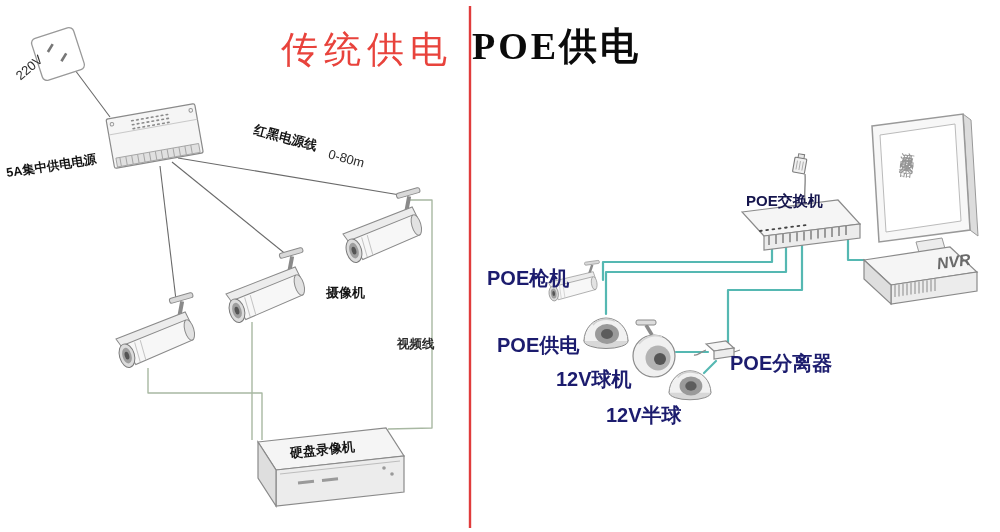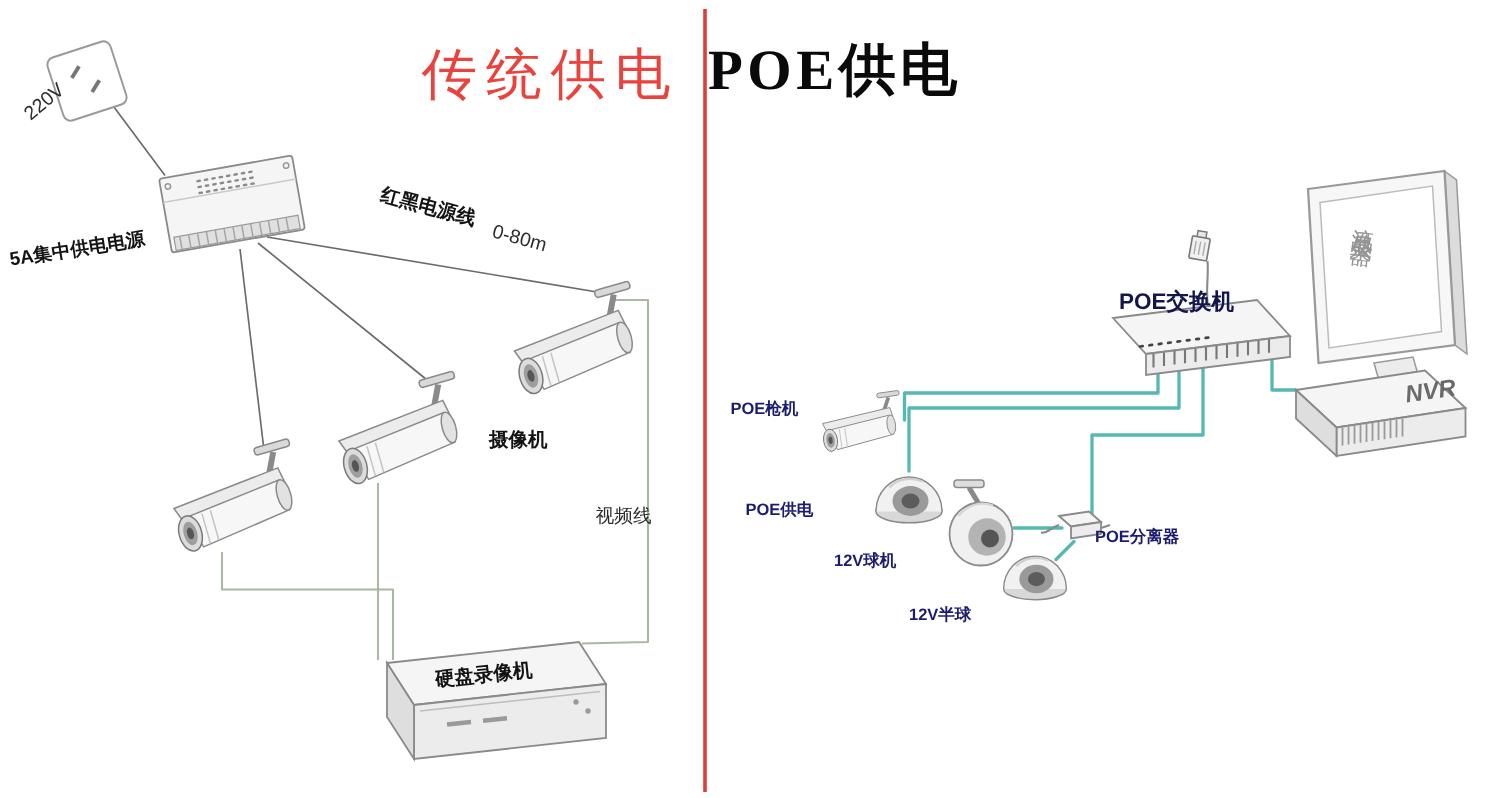--- a/index.html
+++ b/index.html
@@ -4,21 +4,21 @@
 <style>
   html,body{margin:0;padding:0;background:#fff;}
   #stage{position:relative;width:1000px;height:532px;background:#fff;overflow:hidden;
          font-family:"Liberation Sans",sans-serif;}
   #stage svg{position:absolute;left:0;top:0;}
   .lbl{position:absolute;white-space:nowrap;color:#1a1a1a;}
   .title-left{font-family:"Liberation Serif",serif;font-size:37px;letter-spacing:6px;
               color:var(--title-traditional,#e8433c);font-weight:500;}
   .title-right{font-family:"Liberation Serif",serif;font-size:38px;letter-spacing:3px;
               color:var(--title-poe,#0a0a0a);font-weight:600;}
-  .navy{color:var(--label-navy,#1c1c6e);font-weight:bold;font-size:11px;}
+  .navy{color:var(--label-navy,#1c1c6e);font-weight:bold;font-size:20px;}
   .small-black{font-size:13px;font-weight:bold;color:#141414;}
   .plain{font-size:12.5px;color:#2b2b2b;}
   .divider-line{stroke:var(--divider,#e03c3c);stroke-width:2.4;}
   .power-line{stroke:#6a6a6a;stroke-width:1.1;fill:none;}
   .video-line{stroke:var(--video-cable,#a8b8a2);stroke-width:1.4;fill:none;stroke-linejoin:round;}
   .poe-line{stroke:var(--poe-cable,#55b8b2);stroke-width:2.2;fill:none;
             stroke-linejoin:round;stroke-linecap:round;}
   .dev{fill:#f5f5f5;stroke:#8a8a8a;stroke-width:1.2;}
   .dev2{fill:#ececec;stroke:#8a8a8a;stroke-width:1.2;}
   .dev3{fill:#dedede;stroke:#8a8a8a;stroke-width:1.2;}
@@ -152,21 +152,21 @@
   </svg>
 
   <div class="lbl title-left" style="left:281px;top:25px;">传统供电</div>
   <div class="lbl title-right" style="left:472px;top:21px;">POE供电</div>
 
   <div class="lbl plain" style="left:14px;top:60px;transform:rotate(-40deg);font-size:13px;">220V</div>
   <div class="lbl small-black" style="left:6px;top:158px;transform:rotate(-9deg);font-size:12.5px;">5A集中供电电源</div>
   <div class="lbl small-black" style="left:253px;top:129px;transform:rotate(15deg);">红黑电源线</div>
   <div class="lbl plain" style="left:328px;top:151px;transform:rotate(15deg);font-size:13px;">0-80m</div>
   <div class="lbl small-black" style="left:326px;top:284px;">摄像机</div>
-  <div class="lbl plain" style="left:397px;top:336px;">视频线</div>
+  <div class="lbl plain" style="left:397px;top:336px;font-weight:bold;">视频线</div>
   <div class="lbl small-black" style="left:290px;top:441px;transform:rotate(-6deg);">硬盘录像机</div>
 
   <div class="lbl" style="left:746px;top:192px;font-size:15px;font-weight:600;color:#15154d;">POE交换机</div>
   <div class="lbl navy" style="left:487px;top:265px;">POE枪机</div>
   <div class="lbl navy" style="left:497px;top:332px;">POE供电</div>
   <div class="lbl navy" style="left:556px;top:366px;">12V球机</div>
   <div class="lbl navy" style="left:606px;top:402px;">12V半球</div>
   <div class="lbl navy" style="left:730px;top:350px;">POE分离器</div>
   <div class="lbl monitor-text" style="left:899px;top:140px;transform:rotate(7deg);">液晶显示器</div>
   <div class="lbl nvr-text" style="left:937px;top:253px;transform:rotate(-8deg);">NVR</div>

